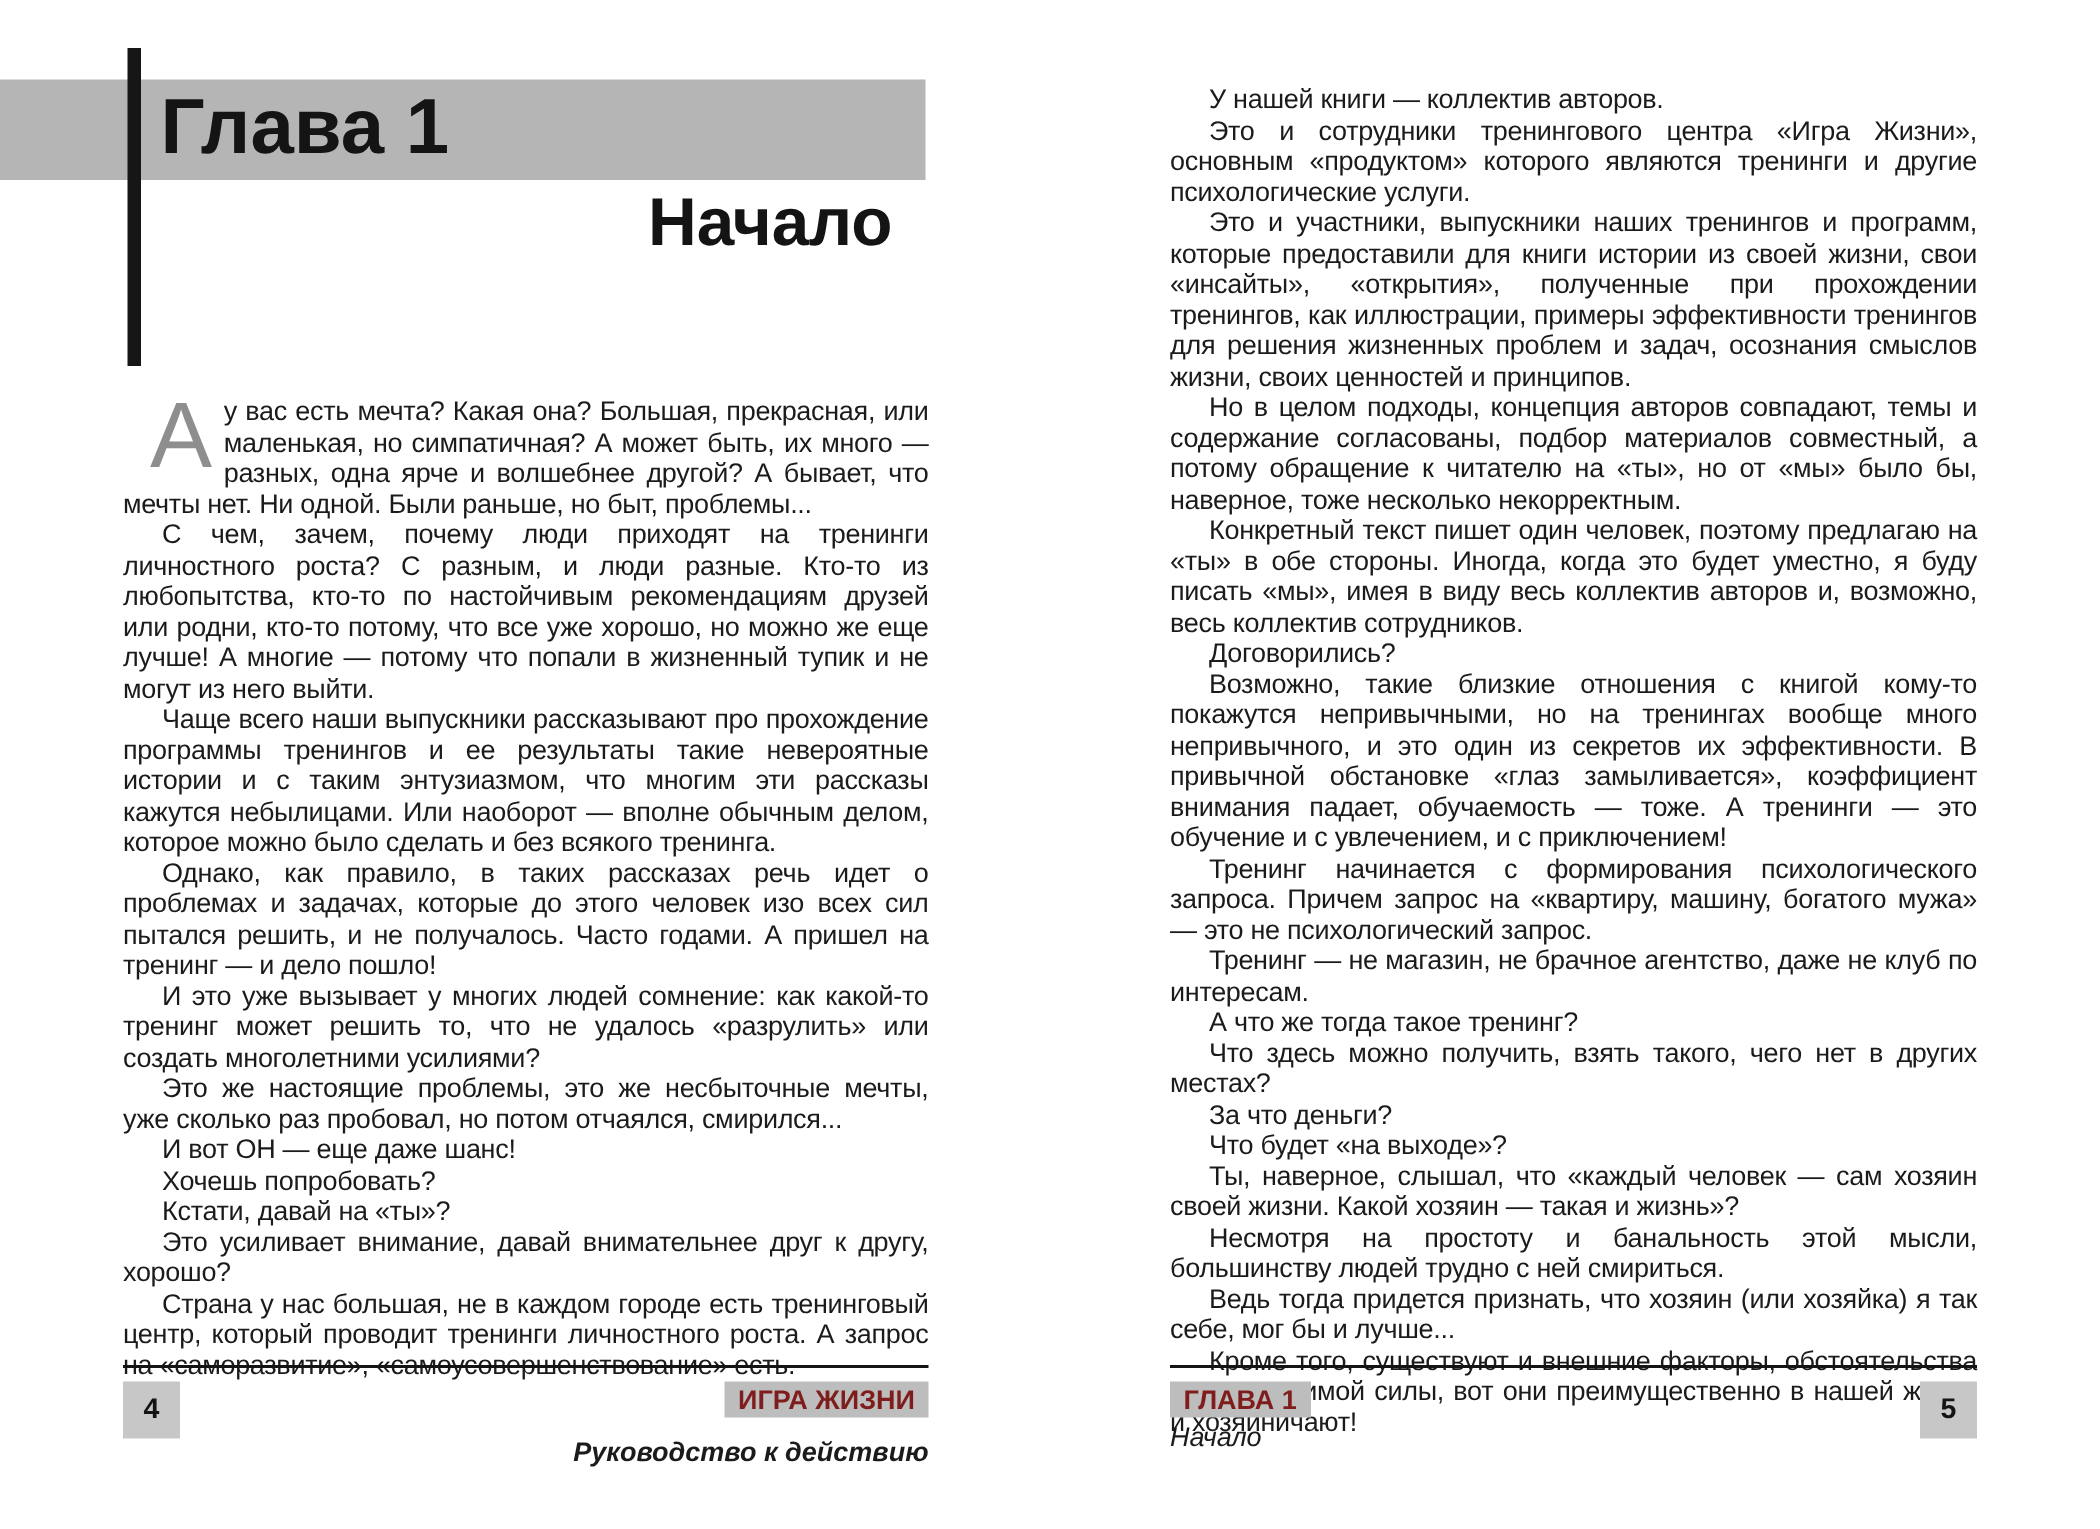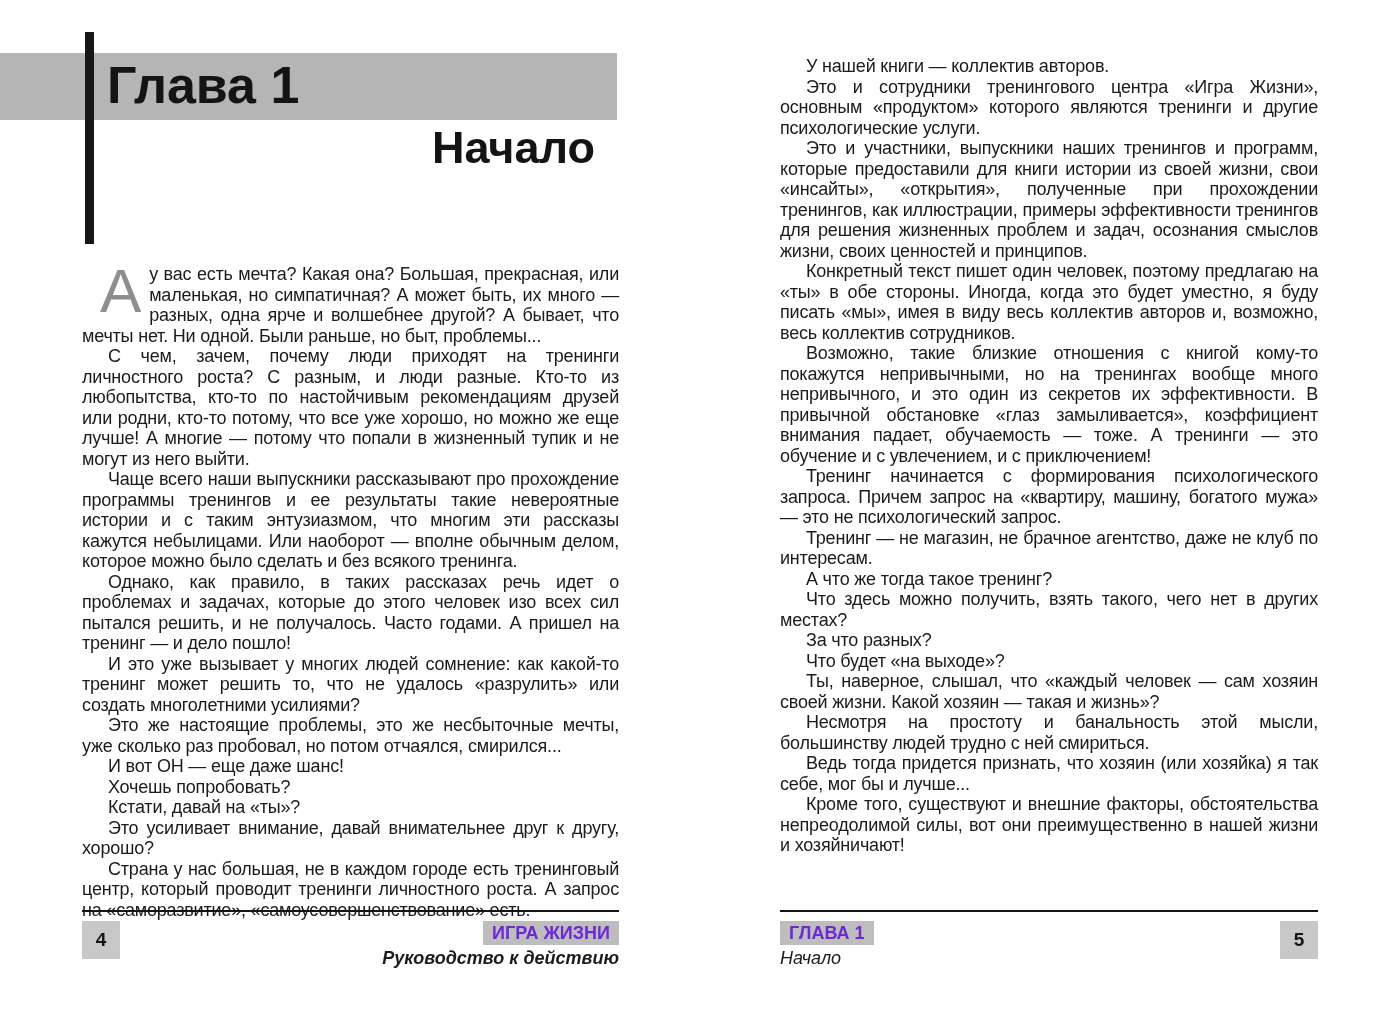--- a/index.html
+++ b/index.html
@@ -49,23 +49,23 @@
   .footer-row { display:flex; justify-content:space-between; align-items:flex-start; padding-top:9px; }
   .pagenum {
     width:38px; height:38px; background:#c7c7c7; flex:0 0 auto;
     display:flex; align-items:center; justify-content:center;
     font-weight:bold; font-size:19px; color:#141414;
   }
   .running-right { text-align:right; font-size:18px; line-height:22px; }
   .running-left  { text-align:left;  font-size:18px; line-height:22px; }
   .hl {
     background:#bdbdbd; padding:1px 9px; font-weight:bold;
-    display:inline-block; color:#6d28d9;
+    display:inline-block; color:#7f1d1d;
   }
-  .running-sub { font-weight:bold; font-style:italic; margin-top:2px; }
+  .running-sub { font-weight:bold; font-style:italic; margin-top:12px; }
   .running-section { font-style:italic; margin-top:2px; }
 </style>
 </head>
 <body>
 
 <div class="spread">
 
   <div class="chapter-band"></div>
   <div class="chapter-bar"></div>
   <div class="chapter-label">Глава 1</div>
@@ -82,27 +82,29 @@
       <p class="para">Хочешь попробовать?</p>
       <p class="para">Кстати, давай на «ты»?</p>
       <p class="para">Это усиливает внимание, давай внимательнее друг к другу, хорошо?</p>
       <p class="para">Страна у нас большая, не в каждом городе есть тренинговый центр, который проводит тренинги личностного роста. А запрос на «саморазвитие», «самоусовершенствование» есть.</p>
     </div>
 
   <div class="page-body" id="right-body">
       <p class="para">У нашей книги — коллектив авторов.</p>
       <p class="para">Это и сотрудники тренингового центра «Игра Жизни», основным «продуктом» которого являются тренинги и другие психологические услуги.</p>
       <p class="para">Это и участники, выпускники наших тренингов и программ, которые предоставили для книги истории из своей жизни, свои «инсайты», «открытия», полученные при прохождении тренингов, как иллюстрации, примеры эффективности тренингов для решения жизненных проблем и задач, осознания смыслов жизни, своих ценностей и принципов.</p>
+      <p class="para">Но в целом подходы, концепция авторов совпадают, темы и содержание согласованы, подбор материалов совместный, а потому обращение к читателю на «ты», но от «мы» было бы, наверное, тоже несколько некорректным.</p>
       <p class="para">Конкретный текст пишет один человек, поэтому предлагаю на «ты» в обе стороны. Иногда, когда это будет уместно, я буду писать «мы», имея в виду весь коллектив авторов и, возможно, весь коллектив сотрудников.</p>
+      <p class="para">Договорились?</p>
       <p class="para">Возможно, такие близкие отношения с книгой кому-то покажутся непривычными, но на тренингах вообще много непривычного, и это один из секретов их эффективности. В привычной обстановке «глаз замыливается», коэффициент внимания падает, обучаемость — тоже. А тренинги — это обучение и с увлечением, и с приключением!</p>
       <p class="para">Тренинг начинается с формирования психологического запроса. Причем запрос на «квартиру, машину, богатого мужа» — это не психологический запрос.</p>
       <p class="para">Тренинг — не магазин, не брачное агентство, даже не клуб по интересам.</p>
       <p class="para">А что же тогда такое тренинг?</p>
       <p class="para">Что здесь можно получить, взять такого, чего нет в других местах?</p>
-      <p class="para">За что разных?</p>
+      <p class="para">За что деньги?</p>
       <p class="para">Что будет «на выходе»?</p>
       <p class="para">Ты, наверное, слышал, что «каждый человек — сам хозяин своей жизни. Какой хозяин — такая и жизнь»?</p>
       <p class="para">Несмотря на простоту и банальность этой мысли, большинству людей трудно с ней смириться.</p>
       <p class="para">Ведь тогда придется признать, что хозяин (или хозяйка) я так себе, мог бы и лучше...</p>
       <p class="para">Кроме того, существуют и внешние факторы, обстоятельства непреодолимой силы, вот они преимущественно в нашей жизни и хозяйничают!</p>
     </div>
 
   <div class="footer" id="left-footer">
     <div class="footer-row">
       <div class="pagenum">4</div>

